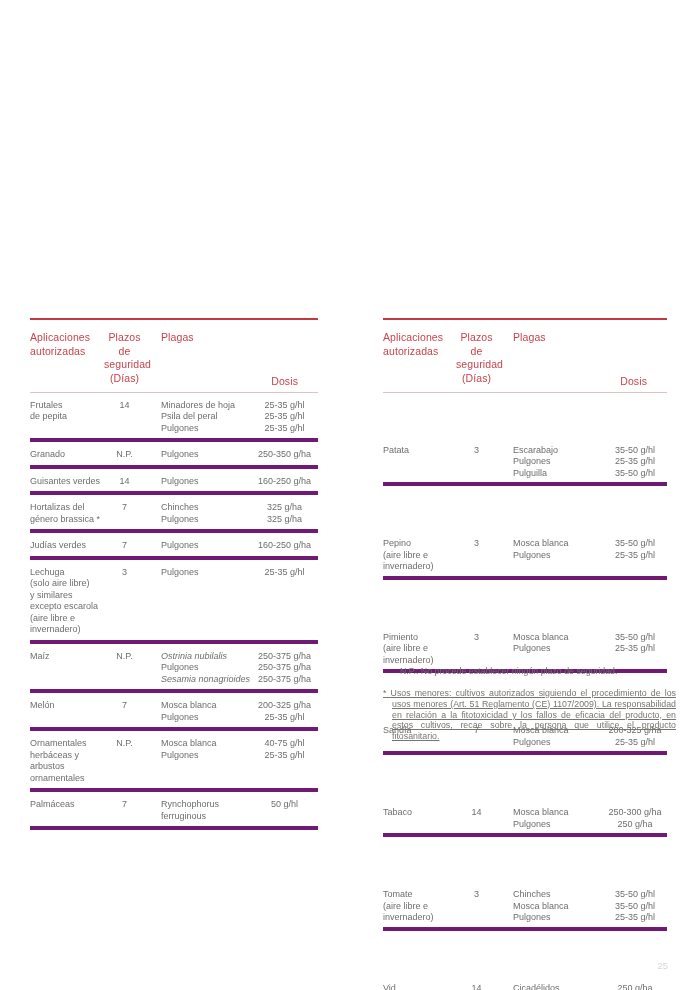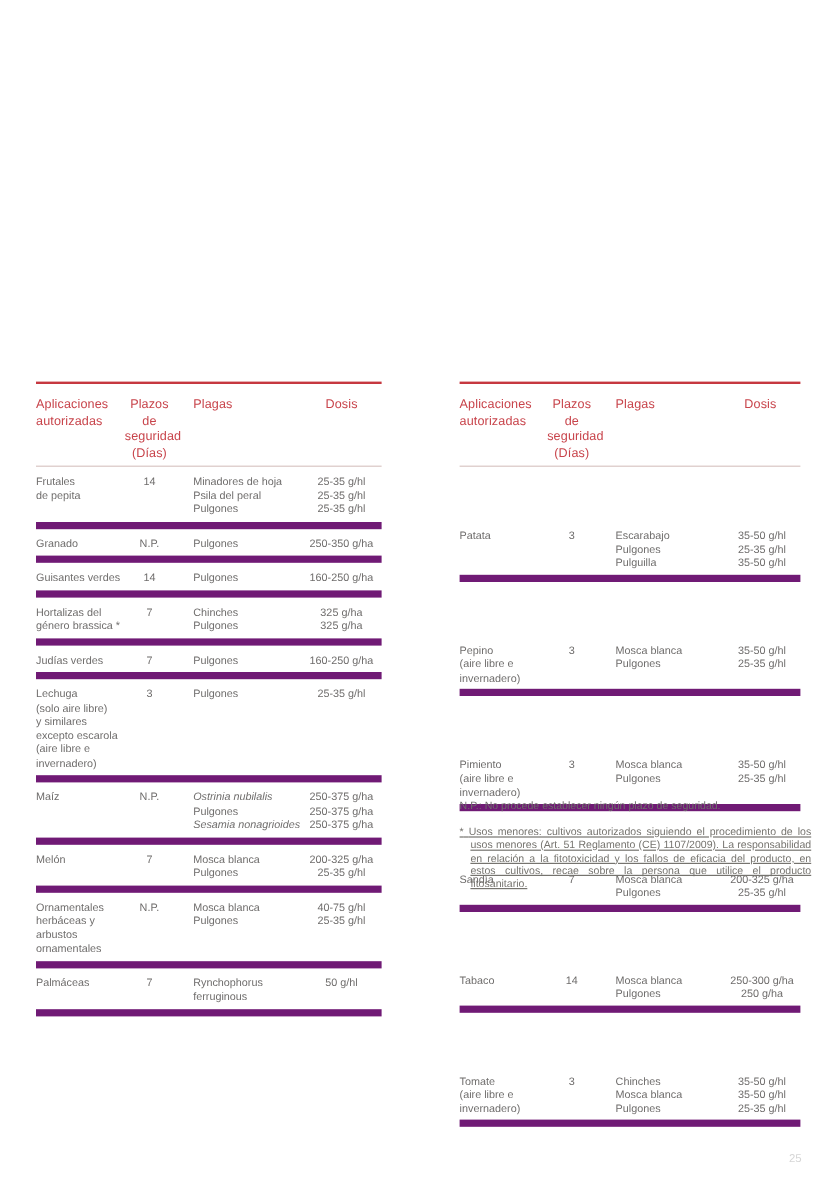--- a/index.html
+++ b/index.html
@@ -12,36 +12,36 @@
   .t0{left:30px;top:318px;width:288px;}
   .t1{left:383px;top:318px;width:284px;}
 
   .thead{
     display:grid;padding:11px 0 3px 0;
     border-bottom:1px solid #d9c6c4;
     color:#c8444b;font-size:10.5px;line-height:13.5px;letter-spacing:.1px;
   }
   .t0 .thead,.t0 .row{grid-template-columns:74px 57px 90px 67px;}
   .t1 .thead,.t1 .row{grid-template-columns:73px 57px 90px 64px;}
-  .hc.c3{text-align:right;padding-right:20px;}
+  .hc.c3{text-align:right;padding-right:20px;margin-top:44px;}
 
   .row{
     display:grid;
-    border-bottom:6px solid #701a75;
+    border-bottom:4px solid #701a75;
     color:#6f6d6c;font-size:9px;line-height:11.5px;
     padding:7px 0 4px 0;
   }
   .t1 .row{padding:6px 0 3px 0;margin-top:46px;}
   .cell div{white-space:nowrap;}
   .c1{text-align:center;padding-right:16px;}
   .c3{text-align:center;}
   .it{font-style:italic;}
 
   .note{
-    position:absolute;left:383px;top:666px;width:284px;
+    position:absolute;left:400px;top:666px;width:284px;
     color:#6f6d6c;font-size:8.8px;line-height:11px;
   }
   .footnote{
     position:absolute;left:383px;top:688px;width:284px;
     color:#76746f;font-size:8.8px;line-height:10.8px;
     text-align:justify;padding-left:9px;text-indent:-9px;text-decoration:underline;
   }
   .pagenum{
     position:absolute;right:32px;top:960px;
     color:#d6d6d6;font-size:9.5px;

